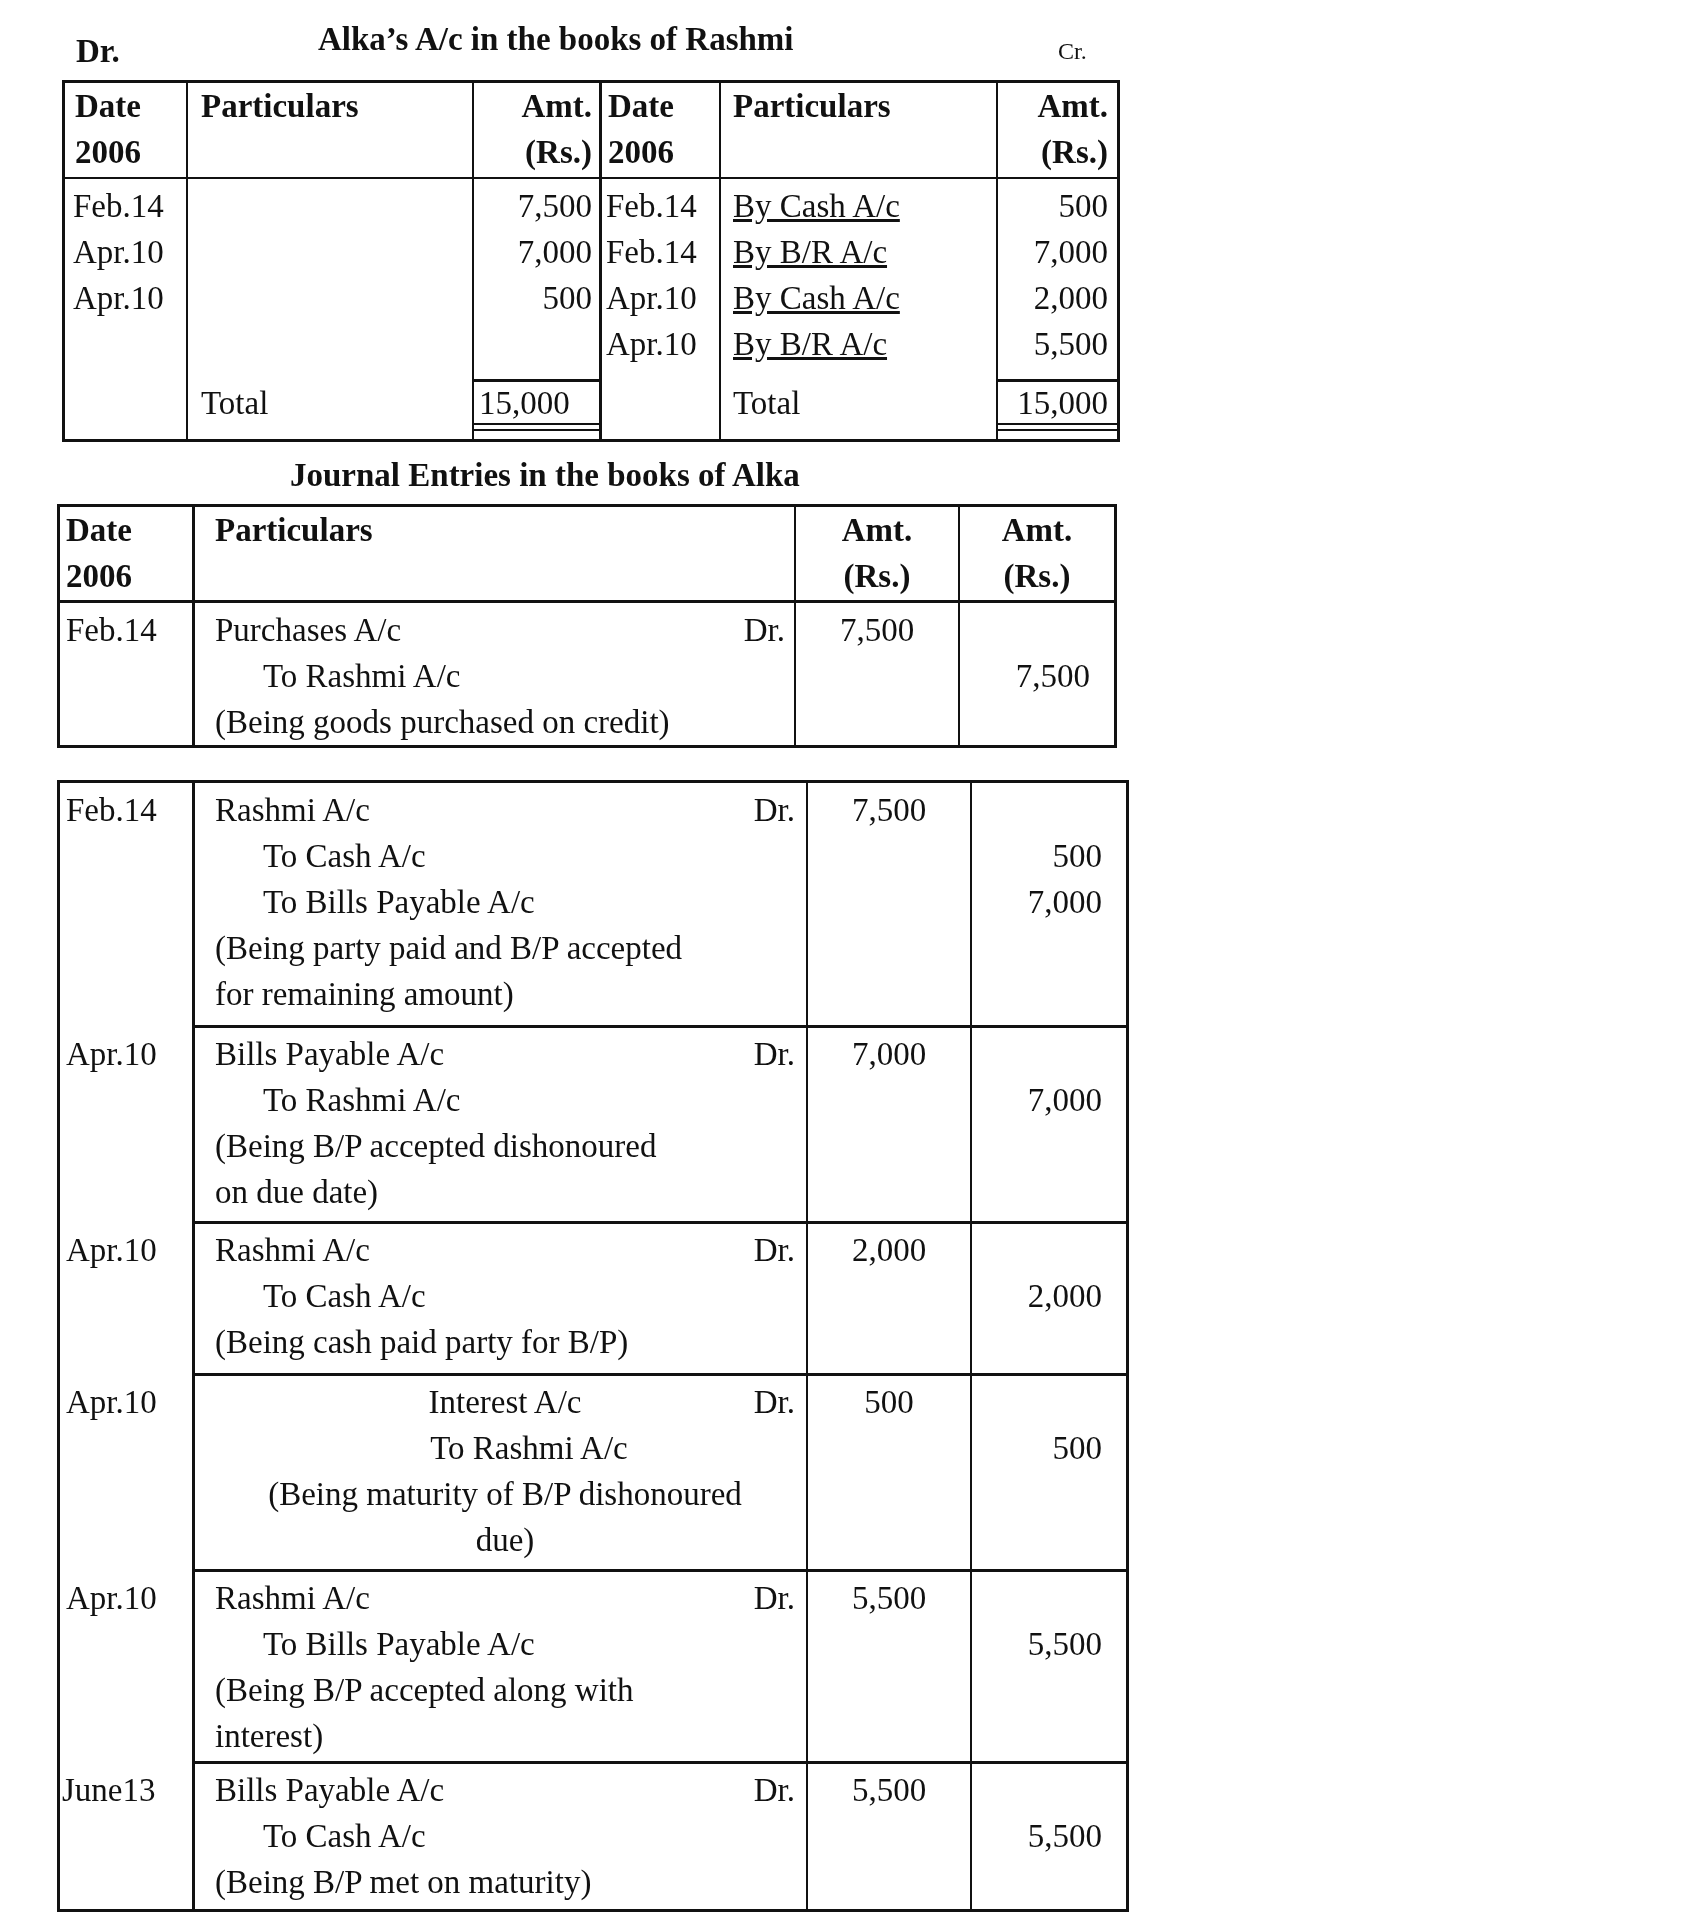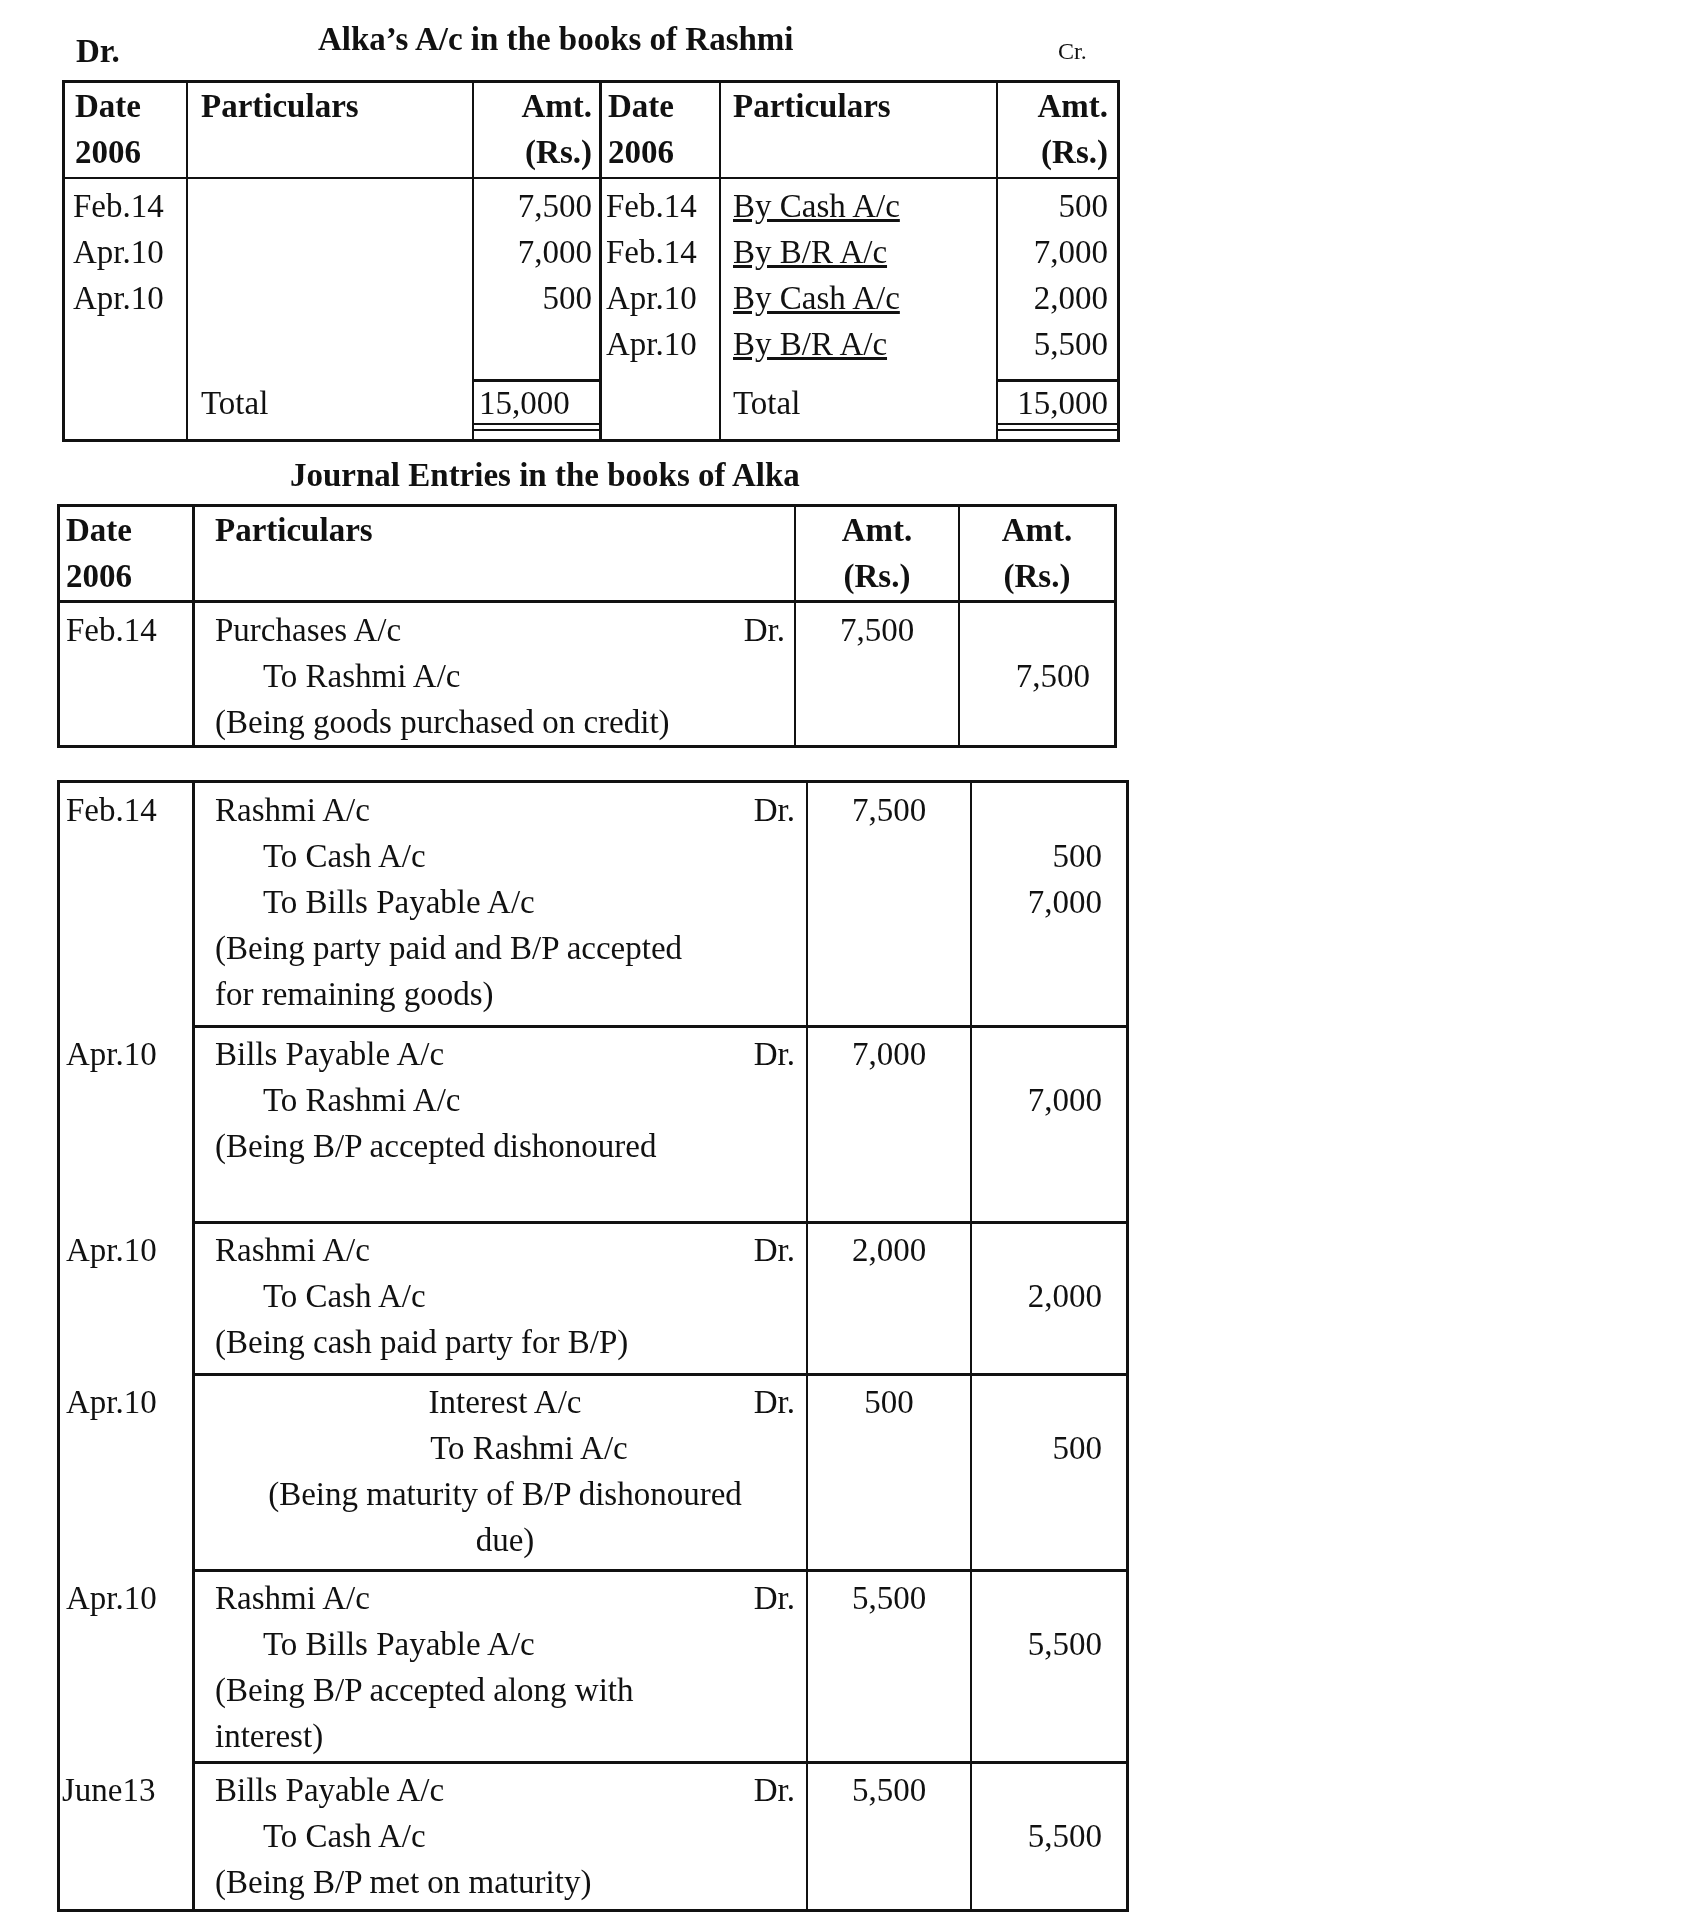--- a/index.html
+++ b/index.html
@@ -148,36 +148,37 @@
 
   <div class="cell t" style="left:6px; top:4px;">Feb.14</div>
   <div class="cell" style="left:155px; top:4px; width:580px;">
     <div class="t" style="position:relative;">
       <span>Rashmi A/c</span>
       <span style="position:absolute; right:0;">Dr.</span>
     </div>
     <div class="t indent">To Cash A/c</div>
     <div class="t indent">To Bills Payable A/c</div>
     <div class="t">(Being party paid and B/P accepted</div>
-    <div class="t">for remaining goods)</div>
+    <div class="t">for remaining amount)</div>
   </div>
   <div class="cell t c" style="left:748px; width:162px; top:4px;">7,500</div>
   <div class="cell r" style="left:912px; width:130px; top:50px;">
     <div class="t">500</div>
     <div class="t">7,000</div>
   </div>
 
   <div class="cell t" style="left:6px; top:248px;">Apr.10</div>
   <div class="cell" style="left:155px; top:248px; width:580px;">
     <div class="t" style="position:relative;">
       <span>Bills Payable A/c</span>
       <span style="position:absolute; right:0;">Dr.</span>
     </div>
     <div class="t indent">To Rashmi A/c</div>
     <div class="t">(Being B/P accepted dishonoured</div>
+    <div class="t">on due date)</div>
   </div>
   <div class="cell t c" style="left:748px; width:162px; top:248px;">7,000</div>
   <div class="cell t r" style="left:912px; width:130px; top:294px;">7,000</div>
 
   <div class="cell t" style="left:6px; top:444px;">Apr.10</div>
   <div class="cell" style="left:155px; top:444px; width:580px;">
     <div class="t" style="position:relative;">
       <span>Rashmi A/c</span>
       <span style="position:absolute; right:0;">Dr.</span>
     </div>

